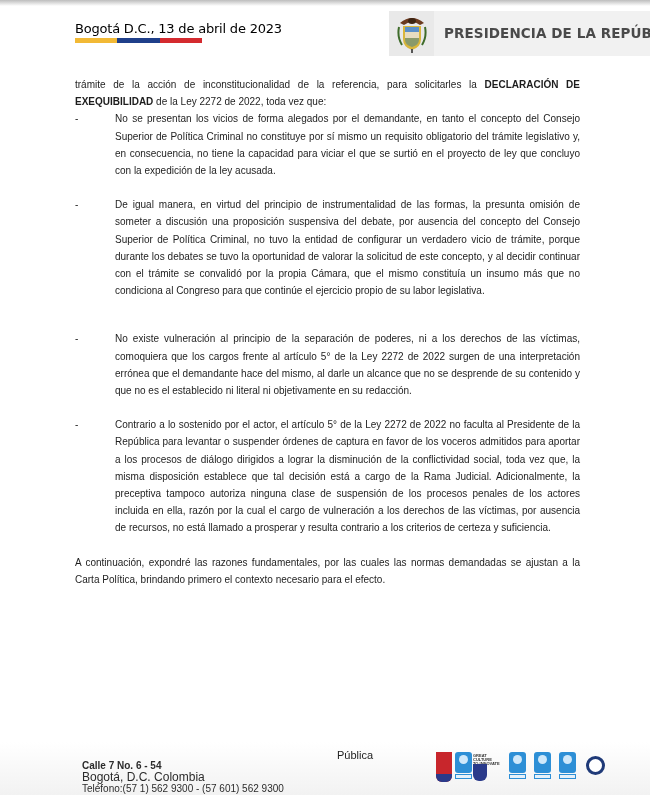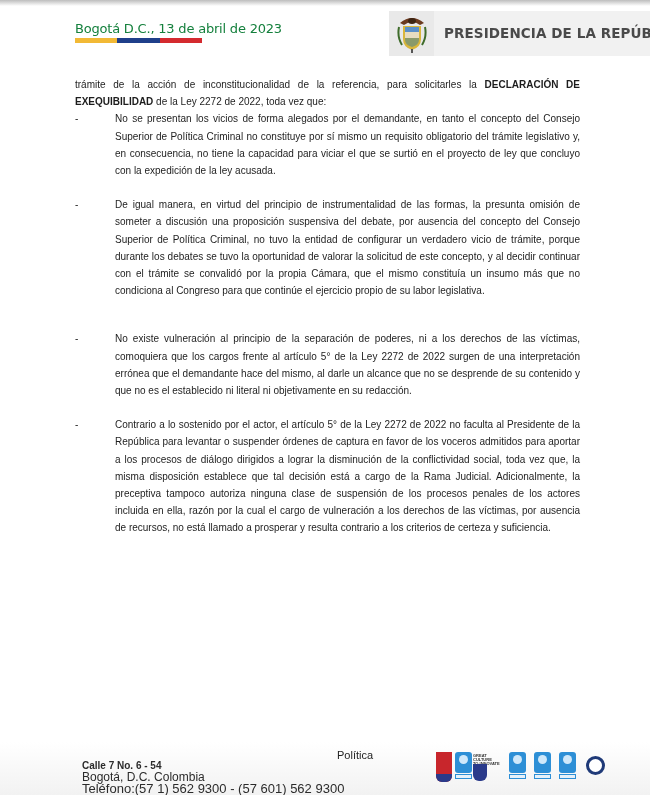--- a/index.html
+++ b/index.html
@@ -10,21 +10,21 @@
       color: #1a1a1a;
       position: relative;
     }
     .top-shadow {
       position: absolute; left: 0; top: 0; width: 650px; height: 6px;
       background: linear-gradient(#bdbdbd, #ffffff);
     }
     .header-date {
       position: absolute; left: 75px; top: 21px;
       font-family: "DejaVu Sans", sans-serif;
-      font-size: 13px; letter-spacing: -0.2px; color: #15803d;
+      font-size: 13px; letter-spacing: -0.2px; color: #000000;
     }
     .flag-bar {
       position: absolute; left: 75px; top: 38px; height: 5px; width: 127px;
       display: flex;
     }
     .flag-bar span { flex: 1; height: 100%; }
     .header-box {
       position: absolute; left: 389px; top: 11px; width: 261px; height: 45px;
       background: #f1f1f1;
     }
@@ -59,21 +59,21 @@
     .footer {
       position: absolute; left: 0; top: 742px; width: 650px; height: 53px;
       background: linear-gradient(#ffffff, #f2f2f2);
     }
     .addr {
       position: absolute; left: 82px; top: 18px;
       font-family: "Liberation Sans", sans-serif; color: #2b2b2b;
     }
     .addr .l1 { font-size: 10px; font-weight: bold; line-height: 12px; }
     .addr .l2 { font-size: 12px; line-height: 11px; }
-    .addr .l3 { font-size: 13px; line-height: 11px; }
+    .addr .l3 { font-size: 10px; line-height: 11px; }
     .addr .l4 { font-size: 10px; line-height: 12px; }
     .publica {
       position: absolute; left: 337px; top: 7px;
       font-family: "Liberation Sans", sans-serif; font-size: 11px; color: #222;
     }
     .badges { position: absolute; left: 434px; top: 10px; height: 42px; width: 215px; }
     .badge { position: absolute; }
     .badge-gptw { left: 2px; top: 0; width: 16px; height: 30px; background: #c8262c; border-radius: 0 0 6px 6px; }
     .badge-gptw::after { content: ""; position: absolute; left: 0; bottom: 0; width: 16px; height: 8px; background: #2a3a8a; border-radius: 0 0 6px 6px; }
     .badge-ic { top: 0; width: 17px; height: 21px; background: #2d8fd6; border-radius: 3px; }
@@ -126,30 +126,31 @@
   </div>
   <div class="bullet b3">
     <span class="dash">-</span>
     <span class="btext">No existe vulneración al principio de la separación de poderes, ni a los derechos de las víctimas, comoquiera que los cargos frente al artículo 5° de la Ley 2272 de 2022 surgen de una interpretación errónea que el demandante hace del mismo, al darle un alcance que no se desprende de su contenido y que no es el establecido ni literal ni objetivamente en su redacción.</span>
   </div>
   <div class="bullet b4">
     <span class="dash">-</span>
     <span class="btext">Contrario a lo sostenido por el actor, el artículo 5° de la Ley 2272 de 2022 no faculta al Presidente de la República para levantar o suspender órdenes de captura en favor de los voceros admitidos para aportar a los procesos de diálogo dirigidos a lograr la disminución de la conflictividad social, toda vez que, la misma disposición establece que tal decisión está a cargo de la Rama Judicial. Adicionalmente, la preceptiva tampoco autoriza ninguna clase de suspensión de los procesos penales de los actores incluida en ella, razón por la cual el cargo de vulneración a los derechos de las víctimas, por ausencia de recursos, no está llamado a prosperar y resulta contrario a los criterios de certeza y suficiencia.</span>
   </div>
 
+  <p class="closing">A continuación, expondré las razones fundamentales, por las cuales las normas demandadas se ajustan a la Carta Política, brindando primero el contexto necesario para el efecto.</p>
 </div>
 
 <div class="footer">
   <div class="addr">
     <div class="l1">Calle 7 No. 6 - 54</div>
     <div class="l2">Bogotá, D.C. Colombia</div>
     <div class="l3">Teléfono:(57 1) 562 9300 - (57 601) 562 9300</div>
     <div class="l4">Línea Gratuita Nacional: 03 8000 913666</div>
   </div>
-  <div class="publica">Política</div>
+  <div class="publica">Pública</div>
 
   <div class="badges">
     <div class="badge badge-gptw"></div>
     <div class="badge badge-ic" style="left:21px"></div>
     <div class="badge badge-ic-sub" style="left:21px"></div>
     <div class="badge badge-gcp">
       <div class="txt">GREAT CULTURE<br>TO INNOVATE</div>
       <div class="shield"></div>
     </div>
     <div class="badge badge-ic" style="left:75px"></div>

